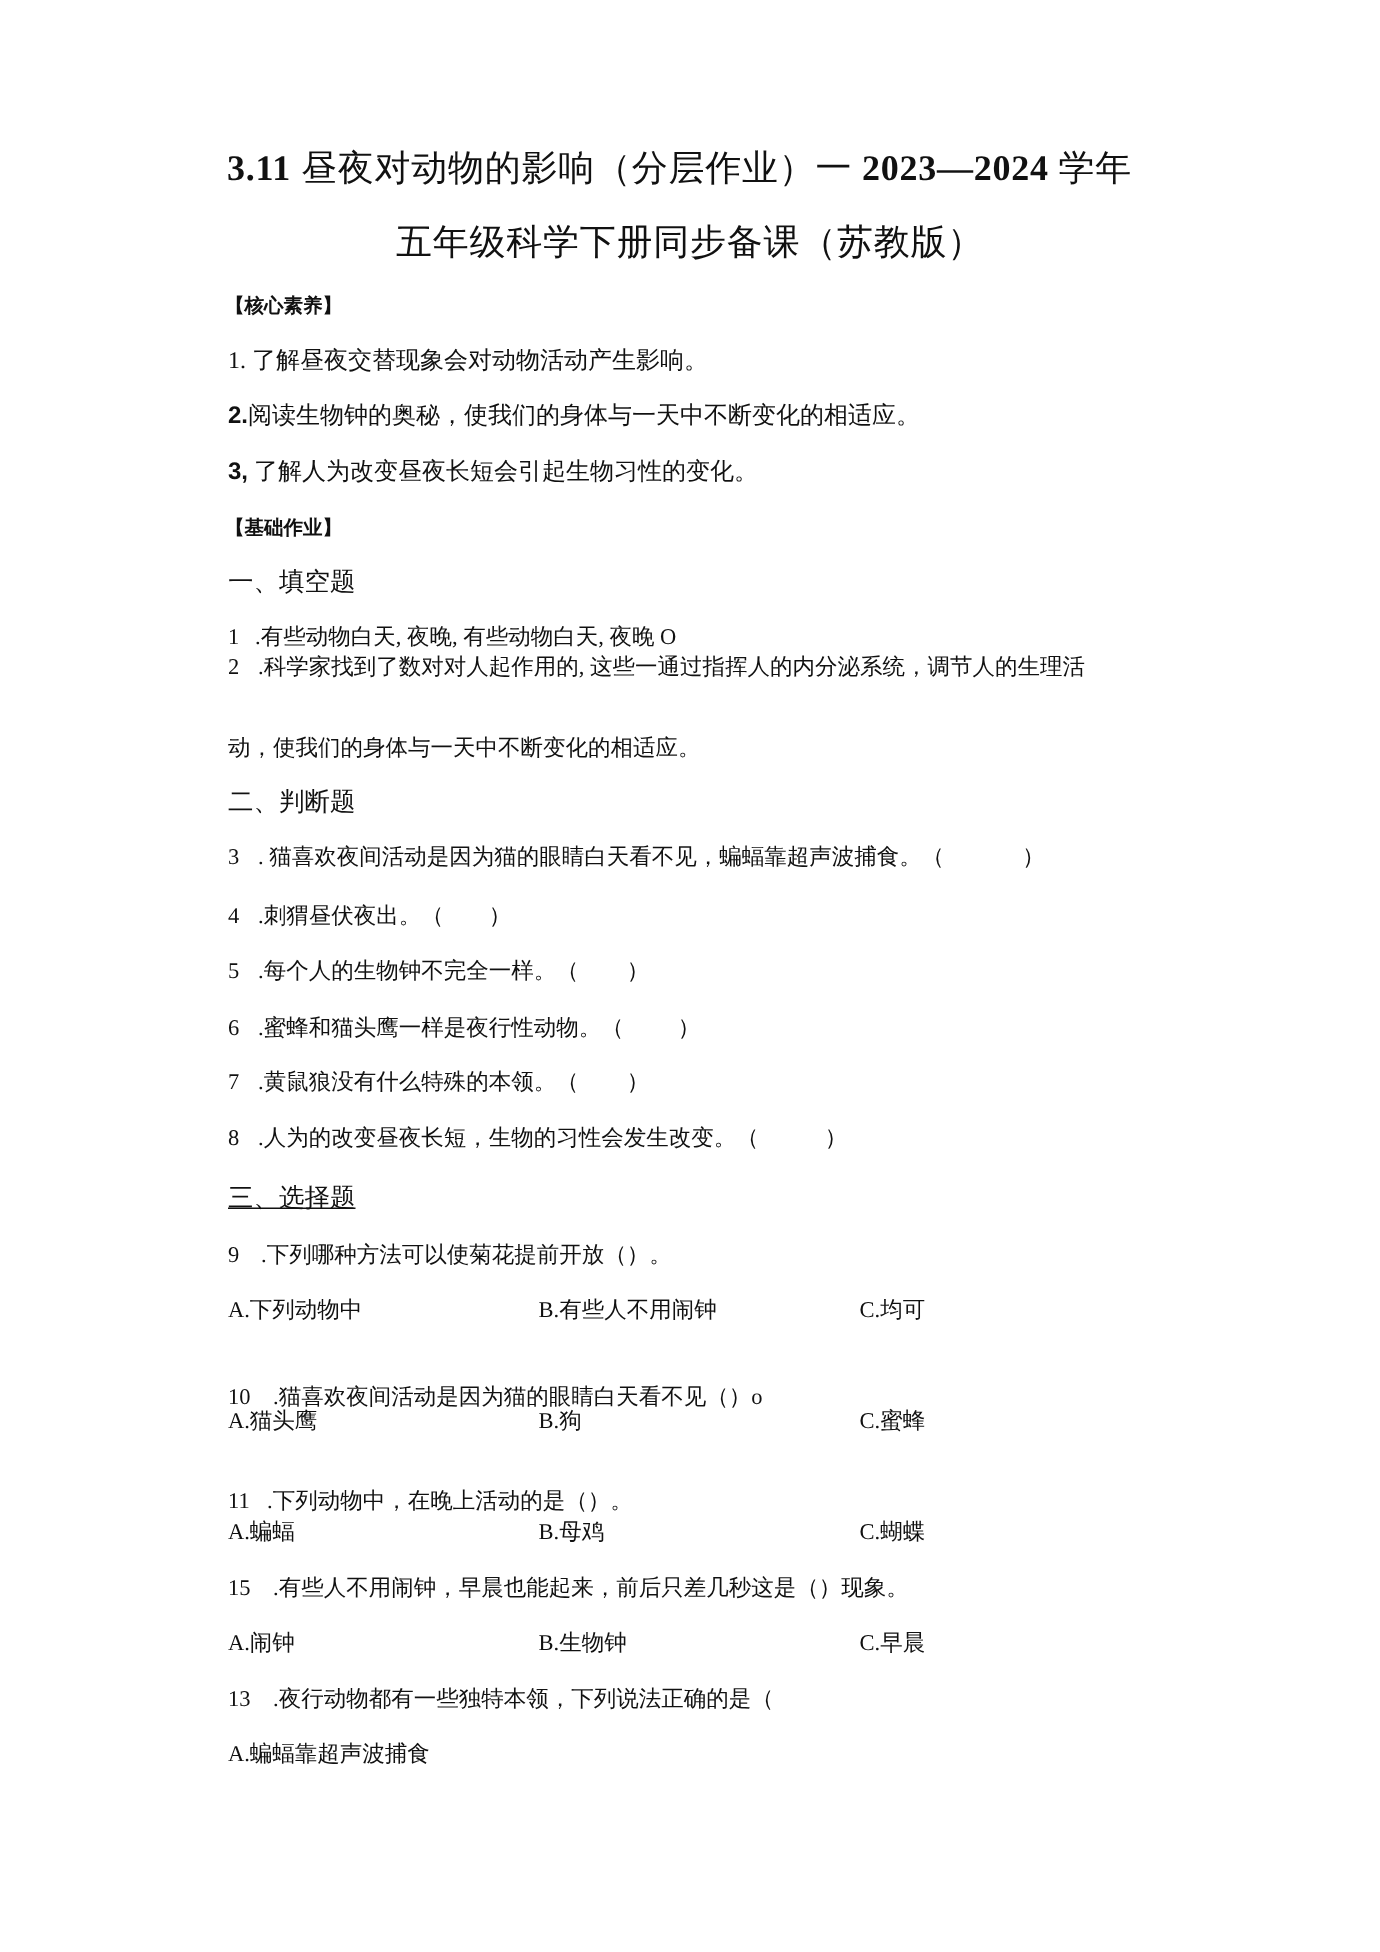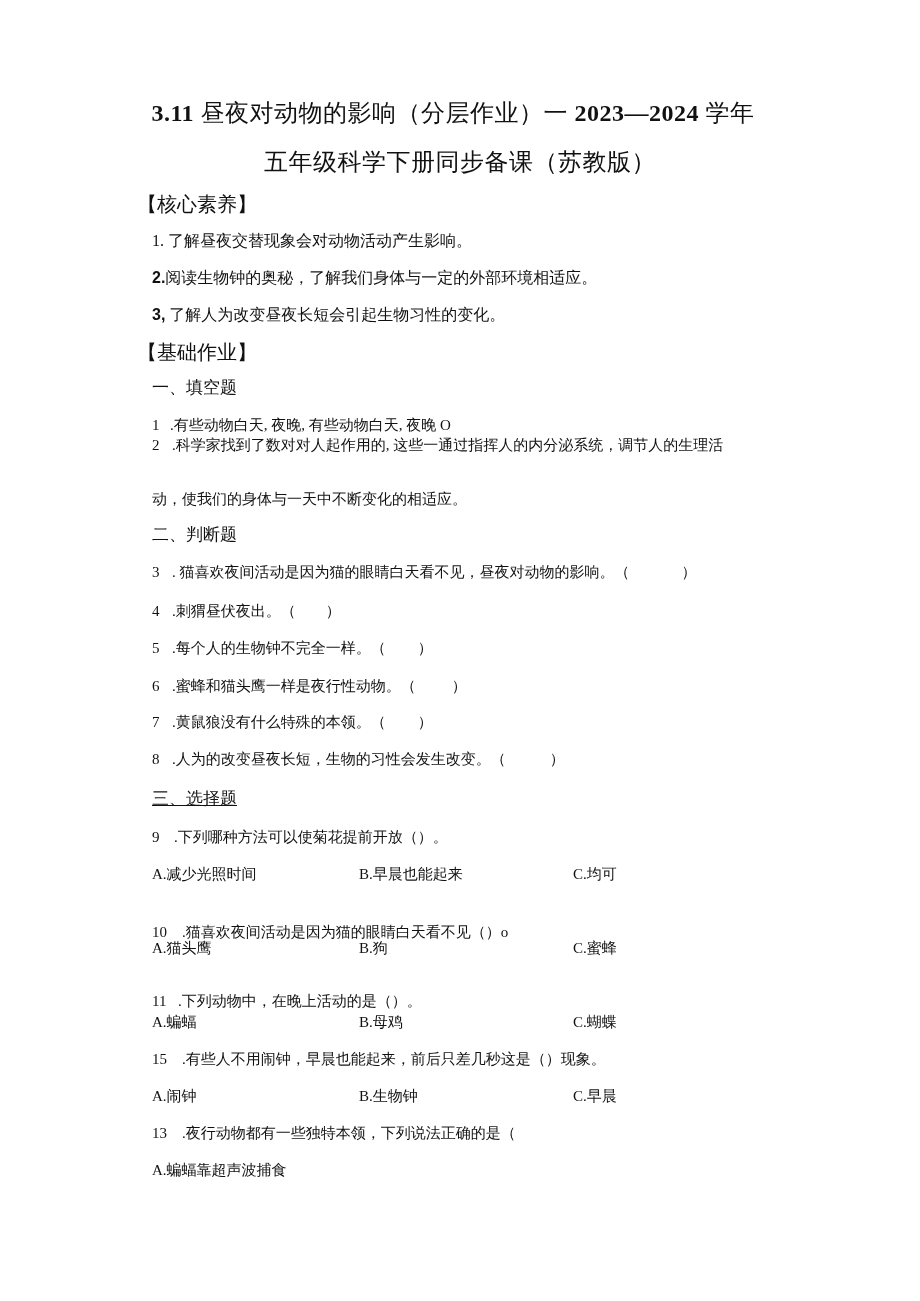--- a/index.html
+++ b/index.html
@@ -36,22 +36,23 @@
       position: absolute;
       left: 152px;
       font-size: 16px;
       line-height: 22px;
       white-space: nowrap;
     }
     .sec {
       font-size: 17px;
     }
     .tag {
-      font-size: 20px;
-      left: 137px;
+      font-size: 13px;
+      left: 150px;
+      font-weight: bold;
     }
     .num {
       display: inline-block;
       width: 18px;
     }
     .num2 {
       display: inline-block;
       width: 26px;
     }
     .bold-num { font-family: "Liberation Sans", "DejaVu Sans", sans-serif; font-weight: bold; }
@@ -71,43 +72,43 @@
 </head>
 <body>
 
 <div class="page">
 
   <div class="title t1"><b>3.11</b><span> 昼夜对动物的影响（分层作业）一 </span><b>2023—2024</b><span> 学年</span></div>
   <div class="title t2">五年级科学下册同步备课（苏教版）</div>
 
   <div class="line tag" style="top:193px;">【核心素养】</div>
   <div class="line" style="top:230px;"><span>1.</span><span> 了解昼夜交替现象会对动物活动产生影响。</span></div>
-  <div class="line" style="top:267px;"><span class="bold-num">2.</span><span>阅读生物钟的奥秘，了解我们身体与一定的外部环境相适应。</span></div>
+  <div class="line" style="top:267px;"><span class="bold-num">2.</span><span>阅读生物钟的奥秘，使我们的身体与一天中不断变化的相适应。</span></div>
   <div class="line" style="top:304px;"><span class="bold-num">3,</span><span> 了解人为改变昼夜长短会引起生物习性的变化。</span></div>
 
   <div class="line tag" style="top:341px;">【基础作业】</div>
 
   <div class="line sec" style="top:377px;">一、填空题</div>
   <div class="line" style="top:414px;font-size:15px;"><span class="num">1</span><span>.有些动物白天, 夜晚, 有些动物白天, 夜晚 O</span></div>
   <div class="line" style="top:434px;font-size:15px;"><span class="num" style="width:20px;">2</span><span>.科学家找到了数对对人起作用的, 这些一通过指挥人的内分泌系统，调节人的生理活</span></div>
   <div class="line" style="top:488px;font-size:15px;">动，使我们的身体与一天中不断变化的相适应。</div>
 
   <div class="line sec" style="top:524px;">二、判断题</div>
-  <div class="line" style="top:561px;font-size:15px;"><span class="num" style="width:20px;">3</span><span>. 猫喜欢夜间活动是因为猫的眼睛白天看不见，昼夜对动物的影响。（</span><span class="blank" style="width:52px;"></span><span>）</span></div>
+  <div class="line" style="top:561px;font-size:15px;"><span class="num" style="width:20px;">3</span><span>. 猫喜欢夜间活动是因为猫的眼睛白天看不见，蝙蝠靠超声波捕食。（</span><span class="blank" style="width:52px;"></span><span>）</span></div>
   <div class="line" style="top:600px;font-size:15px;"><span class="num" style="width:20px;">4</span><span>.刺猬昼伏夜出。（</span><span class="blank" style="width:30px;"></span><span>）</span></div>
   <div class="line" style="top:637px;font-size:15px;"><span class="num" style="width:20px;">5</span><span>.每个人的生物钟不完全一样。（</span><span class="blank" style="width:32px;"></span><span>）</span></div>
   <div class="line" style="top:675px;font-size:15px;"><span class="num" style="width:20px;">6</span><span>.蜜蜂和猫头鹰一样是夜行性动物。（</span><span class="blank" style="width:36px;"></span><span>）</span></div>
   <div class="line" style="top:711px;font-size:15px;"><span class="num" style="width:20px;">7</span><span>.黄鼠狼没有什么特殊的本领。（</span><span class="blank" style="width:32px;"></span><span>）</span></div>
   <div class="line" style="top:748px;font-size:15px;"><span class="num" style="width:20px;">8</span><span>.人为的改变昼夜长短，生物的习性会发生改变。（</span><span class="blank" style="width:44px;"></span><span>）</span></div>
 
   <div class="line sec" style="top:788px;text-decoration:underline;">三、选择题</div>
 
   <div class="line" style="top:826px;font-size:15px;"><span class="num" style="width:22px;">9</span><span>.下列哪种方法可以使菊花提前开放（）。</span></div>
-  <div class="opt optA" style="top:863px;">A.减少光照时间</div>
-  <div class="opt optB" style="top:863px;">B.早晨也能起来</div>
+  <div class="opt optA" style="top:863px;">A.下列动物中</div>
+  <div class="opt optB" style="top:863px;">B.有些人不用闹钟</div>
   <div class="opt optC" style="top:863px;">C.均可</div>
 
   <div class="line" style="top:900px;font-size:15px;"><span class="num2" style="width:30px;margin-top:21px;">10</span><span>.猫喜欢夜间活动是因为猫的眼睛白天看不见（）o</span></div>
   <div class="opt optA" style="top:937px;">A.猫头鹰</div>
   <div class="opt optB" style="top:937px;">B.狗</div>
   <div class="opt optC" style="top:937px;">C.蜜蜂</div>
 
   <div class="line" style="top:974px;font-size:15px;margin-top:16px;"><span class="num2" style="width:26px;">11</span><span>.下列动物中，在晚上活动的是（）。</span></div>
   <div class="opt optA" style="top:1011px;">A.蝙蝠</div>
   <div class="opt optB" style="top:1011px;">B.母鸡</div>

